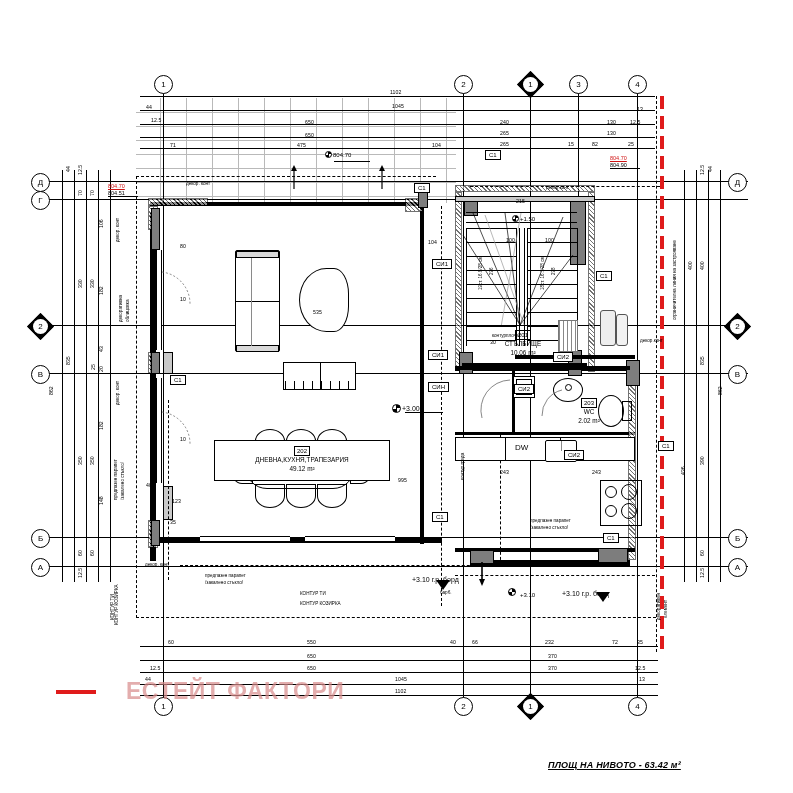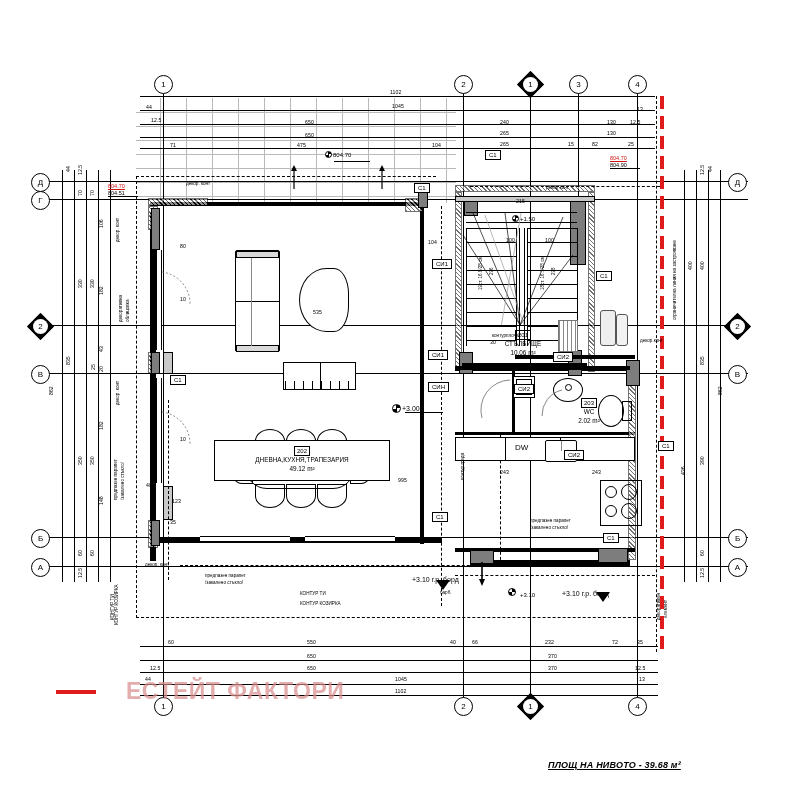--- a/index.html
+++ b/index.html
@@ -601,15 +601,15 @@
       <div class="notev" style="left: 663px; top: 618px;">елемент</div>
       <div class="note" style="left: 440px; top: 590px;">барб.</div>
       <div class="notev" style="left: 478px; top: 290px;">19ст. 16.8/28 см</div>
       <div class="notev" style="left: 540px; top: 290px;">18ст. 16.7/28 см</div>
       <div class="notev" style="left: 489px; top: 275px;">276</div>
       <div class="notev" style="left: 551px; top: 275px;">278</div>
     </div>
 
   <div id="wm" style="left:126px;top:678px;">ЕСТЕЙТ ФАКТОРИ</div>
 
-  <div id="caption" style="left:548px;top:760px;">ПЛОЩ НА НИВОТО - 39.68 м²</div>
+  <div id="caption" style="left:548px;top:760px;">ПЛОЩ НА НИВОТО - 63.42 м²</div>
 
 </div>
 
 </body></html>

